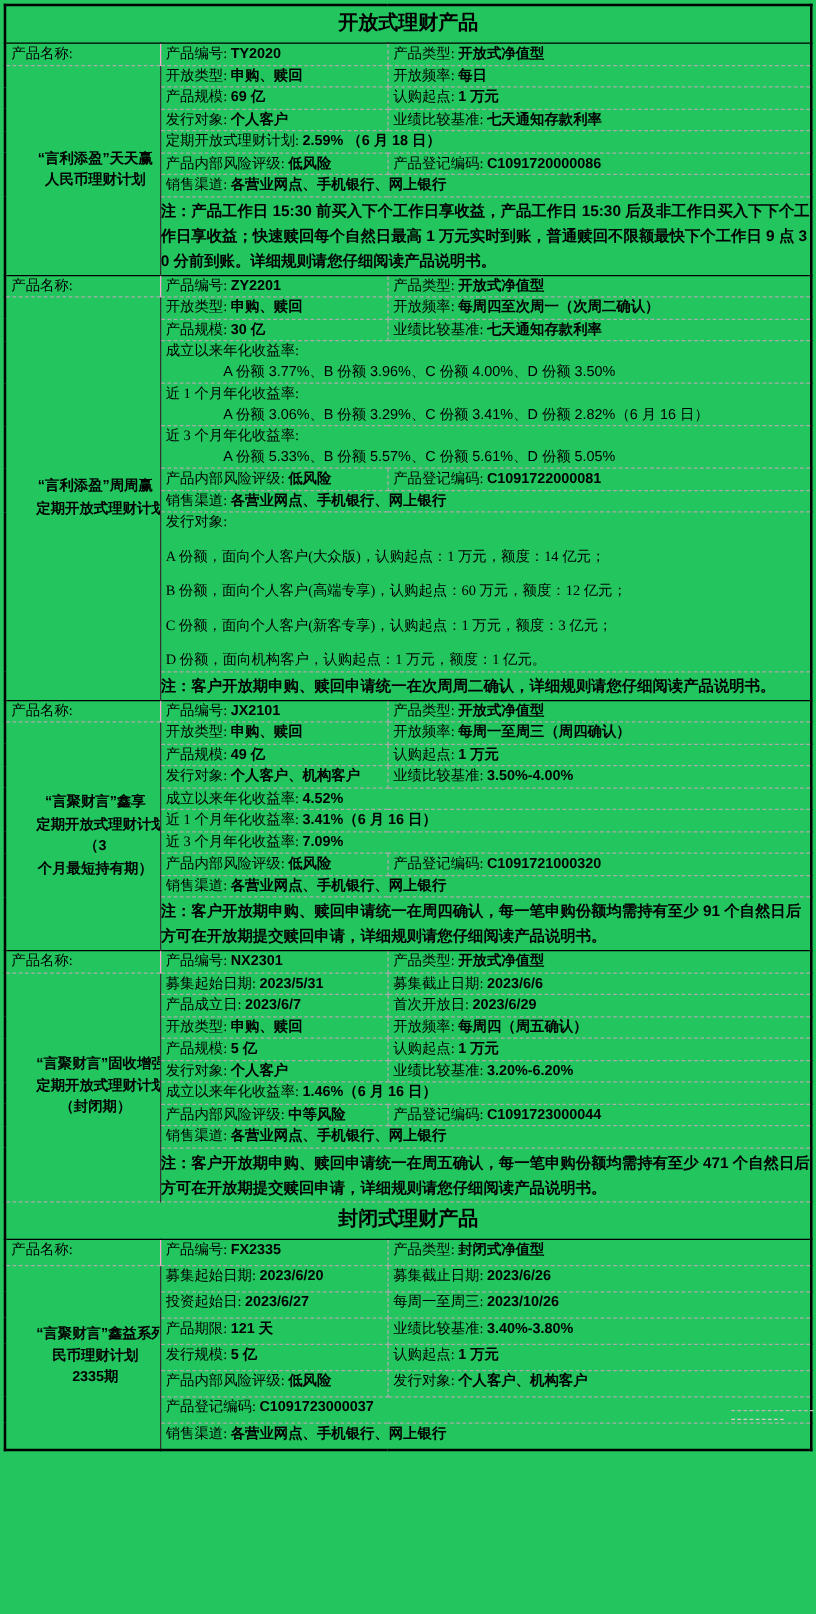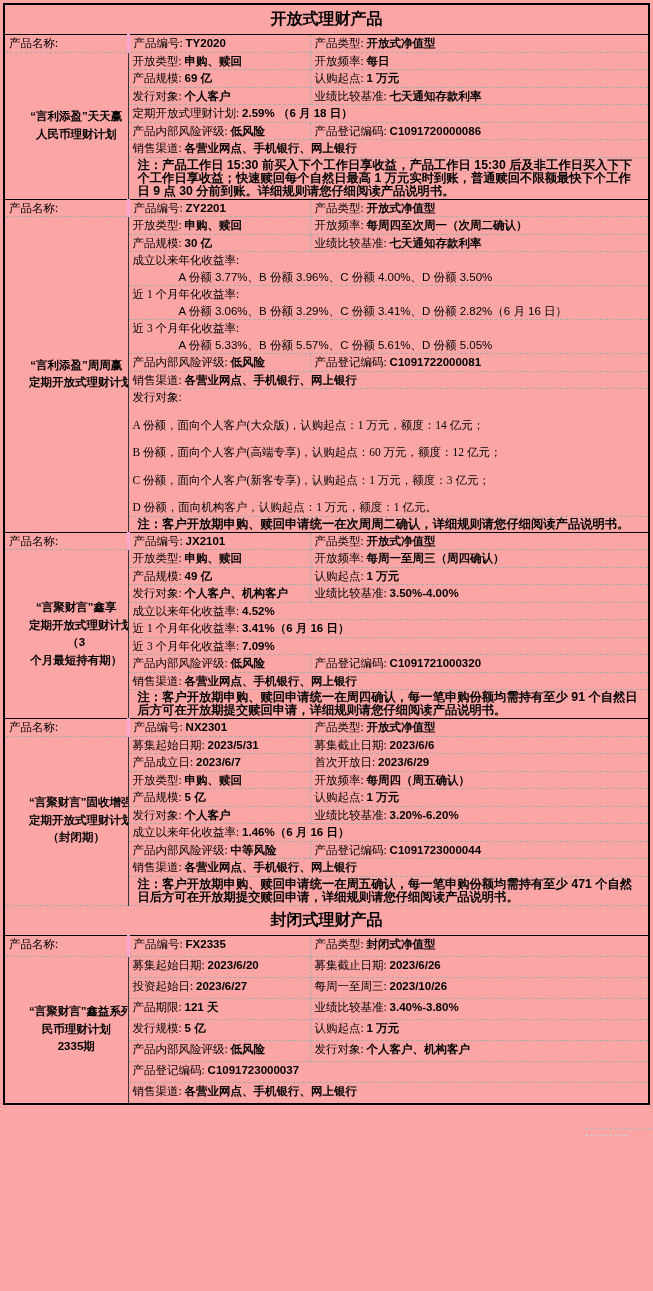--- a/index.html
+++ b/index.html
@@ -1,39 +1,39 @@
 <!DOCTYPE html>
 <html><head>
 <meta charset="utf-8">
 <style>
   html,body{margin:0;padding:0;background:#ffffff;}
   body{width:653px;height:1291px;position:relative;overflow:hidden;
        font-family:"Liberation Sans","DejaVu Sans",sans-serif;color:#000;}
-  .sheet{position:absolute;left:0;top:0;width:653px;height:1291px;background:#fca5a5;}
+  .sheet{position:absolute;left:0;top:0;width:653px;height:1291px;background:#22c55e;}
   table.wm{border-collapse:collapse;table-layout:fixed;width:645px;
            position:absolute;left:3px;top:3px;border:2px solid #000;}
   td{border:1px dashed #ababab;padding:0 4px;vertical-align:top;
      font:11.5px/16.5px "Liberation Serif","DejaVu Serif",serif;color:#000;
      word-break:break-all;overflow:hidden;}
   tbody.titlebody td{border:none;border-bottom:1.5px solid #000;text-align:center;
      font-family:"Liberation Sans","DejaVu Sans",sans-serif;font-weight:bold;
      font-size:16px;height:29px;vertical-align:middle;padding:0;}
   tbody.block{border-top:1.5px solid #000;}
   tbody.tall td{height:20px;}
-  td.leftlabel{border-right:3px solid #f9a8d4;}
+  td.leftlabel{border-right:1px solid #f9a8d4;}
   td.namecell{border-right:1px solid #333;text-align:center;vertical-align:middle;
      font-family:"Liberation Sans","DejaVu Sans",sans-serif;font-weight:bold;
      font-size:11.5px;line-height:17.5px;word-break:keep-all;padding-left:24px;}
   .f-label{font-family:"Liberation Serif","DejaVu Serif",serif;font-weight:normal;}
   .f-value{font-family:"Liberation Sans","DejaVu Sans",sans-serif;font-weight:bold;}
   .sub-line{font-family:"Liberation Sans","DejaVu Sans",sans-serif;font-weight:normal;
      padding-left:46px;}
   .plain-line{font-family:"Liberation Serif","DejaVu Serif",serif;margin-top:11px;}
   td.note-cell{font-family:"Liberation Sans","DejaVu Sans",sans-serif;font-weight:bold;
-     font-size:12.3px;line-height:13px;padding:1px 9px;margin-left:31px;}
+     font-size:12.3px;line-height:20px;padding:1px 0;margin-left:31px;}
   .break-mark{position:absolute;left:585px;top:1128px;width:66px;height:12px;
      border-top:1px dashed #b8b8b8;}
   .break-mark:after{content:"";position:absolute;left:0;top:6px;width:42px;
      border-top:1px dashed #cfcfcf;}
 </style>
 </head>
 <body>
 
 <div class="sheet">
   <table class="wm">

